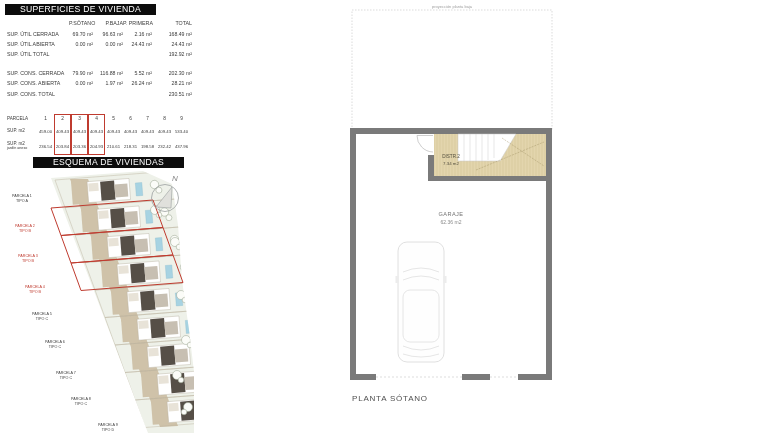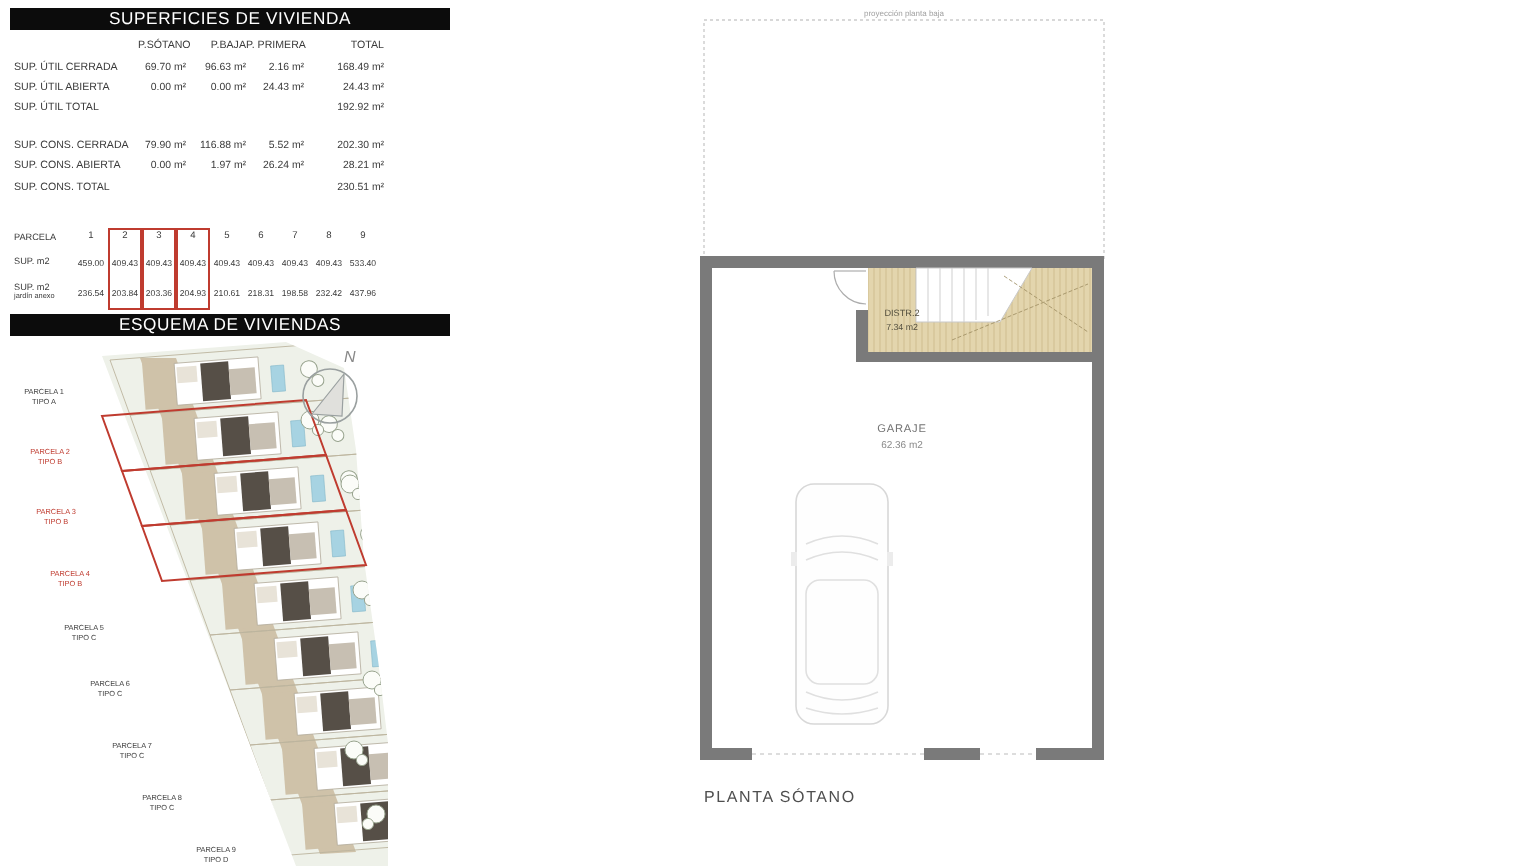--- a/index.html
+++ b/index.html
@@ -1,19 +1,19 @@
 <!DOCTYPE html>
 <html><head>
 <meta charset="utf-8">
 <style>
   html,body{margin:0;padding:0;background:#fff;}
   #sheet{position:relative;width:770px;height:433px;background:#ffffff;overflow:hidden;
          font-family:"Liberation Sans",sans-serif;color:#3b3b3b;}
   .panel{position:absolute;left:5px;top:4px;width:189px;height:429px;}
-  .bar{position:absolute;left:0;width:220px;height:11px;background:#0c0c0c;color:#ffffff;
+  .bar{position:absolute;left:0;width:151px;height:11px;background:#0c0c0c;color:#ffffff;
        font-size:8.6px;line-height:11.5px;text-align:center;letter-spacing:.3px;}
   
   .t1{position:absolute;left:2px;top:14px;width:185px;}
   .t1row{display:flex;height:10.4px;align-items:center;}
   .t1row .lab{width:62px;font-size:5.3px;text-align:left;white-space:nowrap;}
   .t1row .v{font-size:5.2px;text-align:right;white-space:nowrap;}
   .v.c1{width:24px}.v.c2{width:30px}.v.c3{width:29px}.v.c4{width:40px}
   .t1gap{height:8px;}
   .t1 .hd{font-size:5.3px;color:#3b3b3b;}
   
@@ -130,21 +130,21 @@
         <span class="cell">218.31</span>
         <span class="cell">198.58</span>
         <span class="cell">232.42</span>
         <span class="cell">437.96</span>
       </div>
       <div class="redbox" style="left:49px;"></div>
       <div class="redbox" style="left:66px;"></div>
       <div class="redbox" style="left:83px;"></div>
     </div>
 
-    <div class="bar" style="top:153px;">
+    <div class="bar" style="top:153px;margin-left:28px;">
       <span>ESQUEMA DE VIVIENDAS</span>
     </div>
 
     <svg style="position:absolute;left:0;top:166px;" width="189" height="263" viewBox="0 0 189 263">
       <defs>
         <clipPath id="terrclip">
           <path d="M46,8 L138,1 L167,14 L173,55 L177,110 L184,160 L190,210 L190,263 L143,263 Z"></path>
         </clipPath>
         <g id="houseproto">
           <rect x="14" y="1" width="16" height="23" fill="#cfc2a9"></rect>

